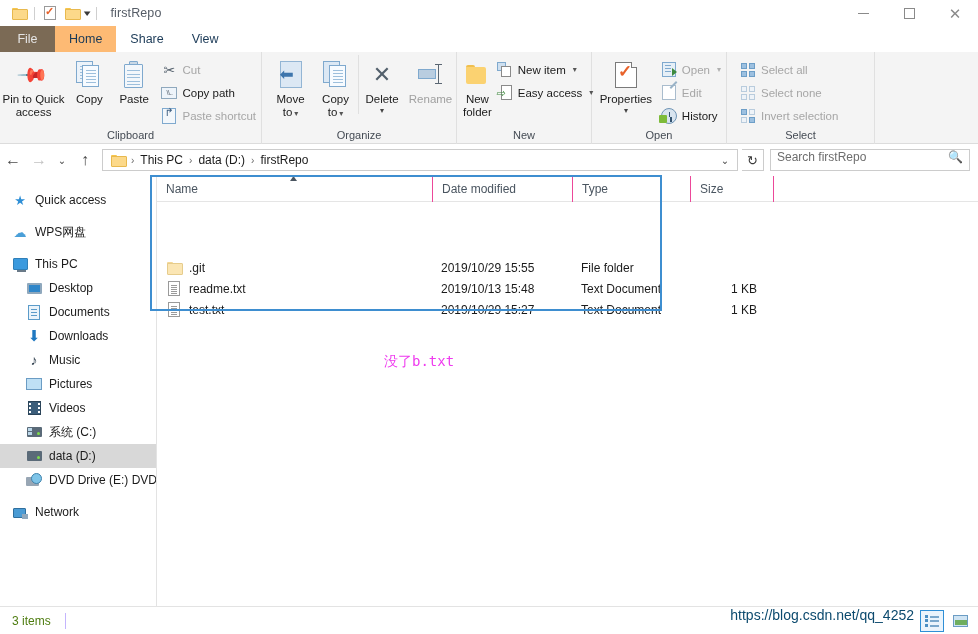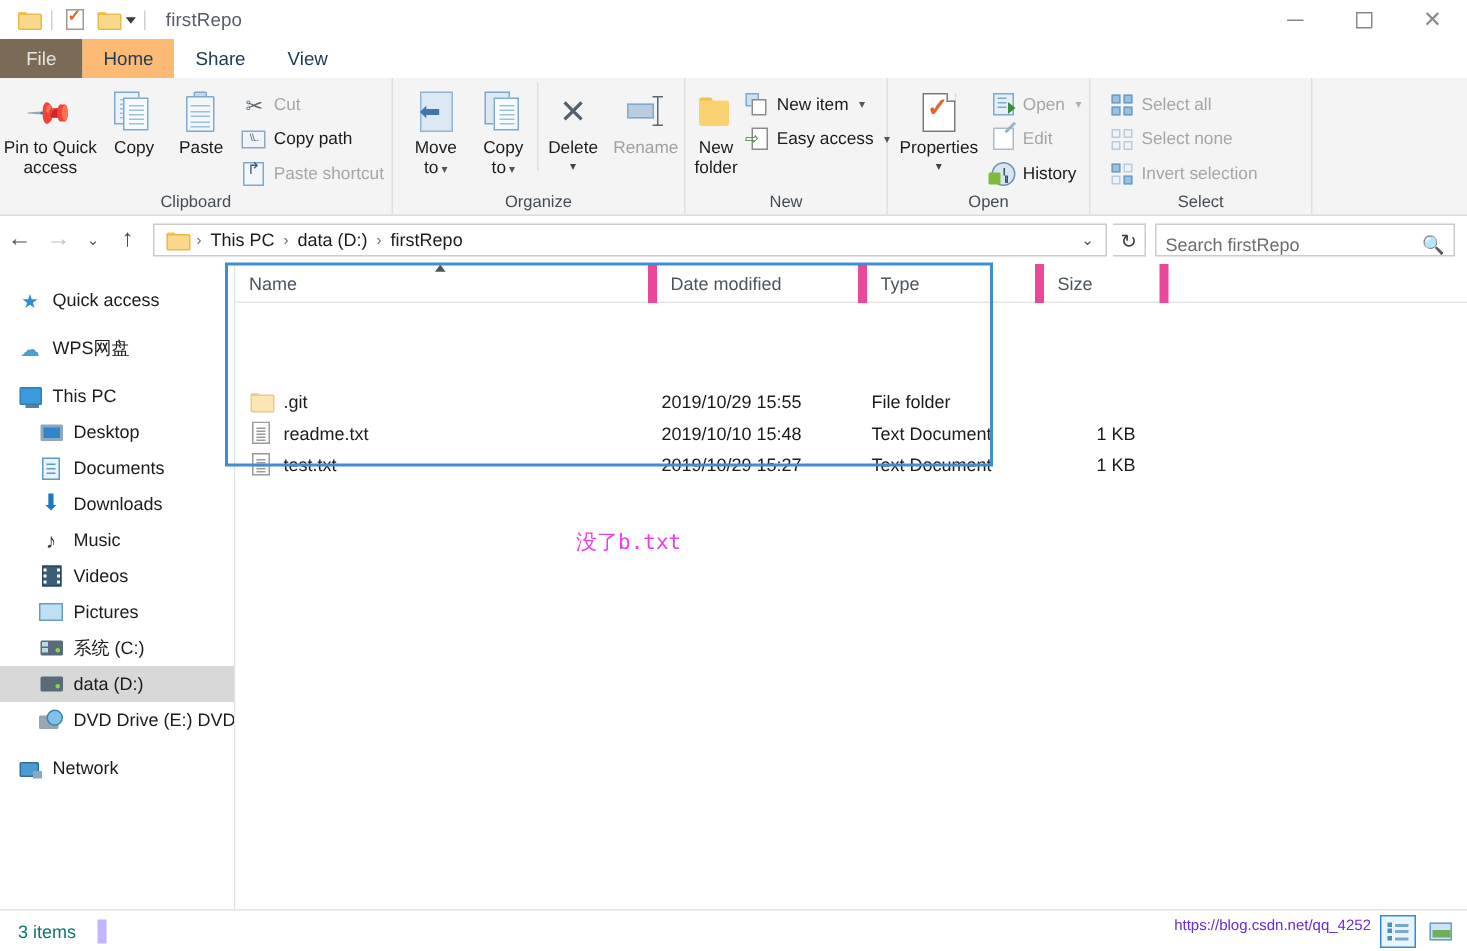--- a/index.html
+++ b/index.html
@@ -283,21 +283,21 @@
   }
   .crumb { font-size: 12px; color: #1b1b1b; padding: 0 4px; }
   .crumb-sep { font-size: 10px; color: #6a6a6a; padding: 0 2px; }
   .crumbbox .end-ctl {
     position: absolute; right: 2px; top: 0; height: 20px;
     display: flex; align-items: center; gap: 2px;
   }
   .searchbox {
     width: 200px; height: 22px; margin-right: 8px;
     border: 1px solid #cccccc; background: #ffffff;
-    display: flex; align-items: flex-end; padding: 0 6px;
+    display: flex; align-items: flex-start; padding: 0 6px;
     font-size: 12px; color: #6d6d6d;
     position: relative;
   }
   .search-ico { position: absolute; right: 6px; font-size: 12px; color: #4a4a4a; }
   .refresh-btn { width: 22px; height: 22px; display: flex; align-items: center;
     justify-content: center; font-size: 13px; color: #3a3a3a;
     border: 1px solid #cccccc; border-left: none; background: #fff; margin-right: 6px; }
 
   
   .main {
@@ -366,21 +366,21 @@
     flex: 1; position: relative; background: #ffffff; height: 430px;
   }
   .colhead {
     position: absolute; left: 0; top: 0; right: 0; height: 26px;
     display: flex; align-items: center;
     border-bottom: 1px solid #e5e5e5;
   }
   .col {
     height: 26px; display: flex; align-items: center;
     font-size: 12px; color: #4a5560; padding-left: 9px;
-    border-left: 6px solid #ec4899; position: relative;
+    border-left: 1px solid #ec4899; position: relative;
   }
   .col:first-child { border-left: none; }
   .sort-chev {
     position: absolute; left: 134px; top: -4px;
     font-size: 10px; color: #4a5560; transform: scaleX(1.4);
   }
   .filerow {
     display: flex; align-items: center; height: 21px;
     font-size: 12px; color: #1b1b1b;
   }
@@ -410,22 +410,22 @@
     font-family: "DejaVu Sans Mono", monospace; white-space: nowrap;
   }
 
   
   .statusbar {
     position: absolute; left: 0; bottom: 0; width: 978px; height: 28px;
     background: #ffffff; border-top: 1px solid #e3e3e3;
     display: flex; align-items: center;
   }
   .status-text {
-    font-size: 12px; color: #0f766e; padding-left: 12px;
-    border-right: 6px solid #c4b5fd; height: 16px; padding-right: 14px;
+    font-size: 12px; color: #4d7c0f; padding-left: 12px;
+    border-right: 1px solid #c4b5fd; height: 16px; padding-right: 14px;
     display: flex; align-items: center;
   }
   .viewbtns {
     position: absolute; right: 6px; display: flex; align-items: center; gap: 4px;
   }
   .viewbtn {
     width: 24px; height: 22px; display: flex; align-items: center; justify-content: center;
   }
   .viewbtn.active { border: 1px solid #2f8fd6; background: #eaf4fc; }
   .ic-details { width: 14px; height: 12px; position: relative; }
@@ -433,21 +433,21 @@
     background: #4a8fc4; }
   .ic-details i.r1 { top: 0; } .ic-details i.r2 { top: 4.5px; } .ic-details i.r3 { top: 9px; }
   .ic-details b { position: absolute; left: 5px; width: 9px; height: 2px; background: #7aa8cc; }
   .ic-details b.r1 { top: 1px; } .ic-details b.r2 { top: 5.5px; } .ic-details b.r3 { top: 10px; }
   .ic-tiles { width: 15px; height: 12px; background: #cfe4f3; border: 1px solid #6b9cc4;
     position: relative; }
   .ic-tiles::after { content: ""; position: absolute; left: 1px; bottom: 1px; width: 12px;
     height: 5px; background: #6fae5e; }
   .watermark {
     position: absolute; right: 64px; bottom: 11px;
-    font-size: 10px; color: #6d28d9; white-space: nowrap;
+    font-size: 14px; color: #0c4a6e; white-space: nowrap;
     font-family: "Liberation Sans", sans-serif;
   }
 </style>
 </head>
 <body>
 
 <div id="app">
 
   <div class="titlebar">
     <div class="qat">
@@ -812,29 +812,29 @@
         <span>Downloads</span>
       </div>
       <div class="nav-item indent">
         <span class="nav-ico">
             <span class="ic-music">♪</span>
           </span>
         <span>Music</span>
       </div>
       <div class="nav-item indent">
         <span class="nav-ico">
+            <span class="ic-pics"></span>
+          </span>
+        <span>Pictures</span>
+      </div>
+      <div class="nav-item indent">
+        <span class="nav-ico">
             <span class="ic-video"></span>
           </span>
         <span>Videos</span>
-      </div>
-      <div class="nav-item indent">
-        <span class="nav-ico">
-            <span class="ic-pics"></span>
-          </span>
-        <span>Pictures</span>
       </div>
       <div class="nav-item indent">
         <span class="nav-ico">
             <span class="ic-drivec"></span>
           </span>
         <span>系统 (C:)</span>
       </div>
       <div class="nav-item indent sel">
         <span class="nav-ico">
             <span class="ic-drive"></span>
@@ -889,21 +889,21 @@
         </div>
         <div class="filerow">
           <div class="cell" style="width:275px">
             <span class="file-ico">
                 <span class="ic-txt">
                   <i></i>
                 </span>
               </span>
             <span>readme.txt</span>
           </div>
-          <div class="cell" style="width:140px">2019/10/10 15:48</div>
+          <div class="cell" style="width:140px">2019/10/13 15:48</div>
           <div class="cell" style="width:118px">Text Document</div>
           <div class="cell num" style="width:83px">1 KB</div>
         </div>
         <div class="filerow">
           <div class="cell" style="width:275px">
             <span class="file-ico">
                 <span class="ic-txt">
                   <i></i>
                 </span>
               </span>

